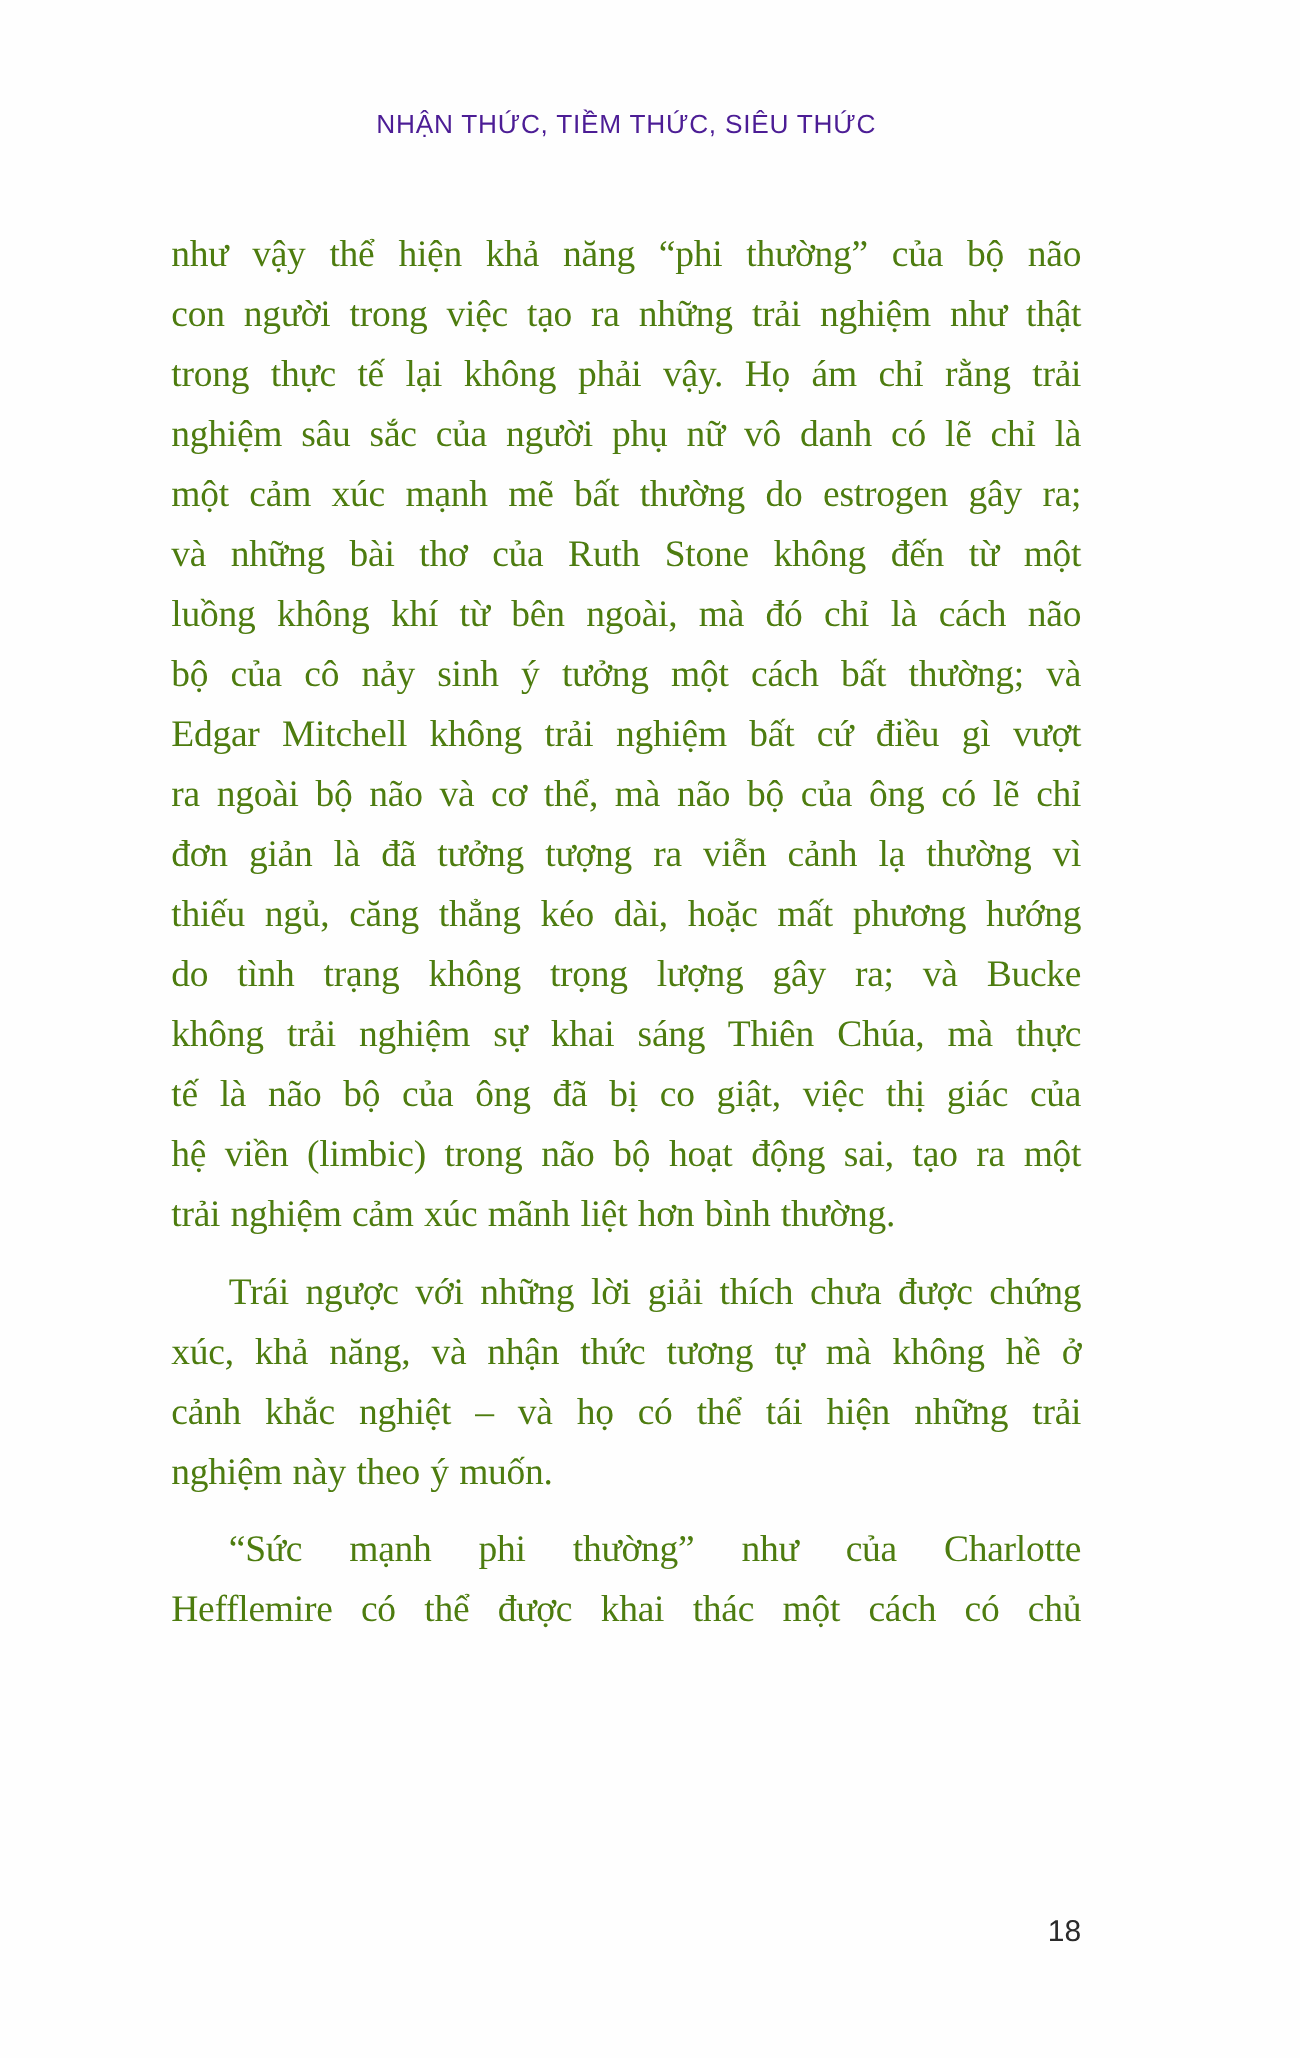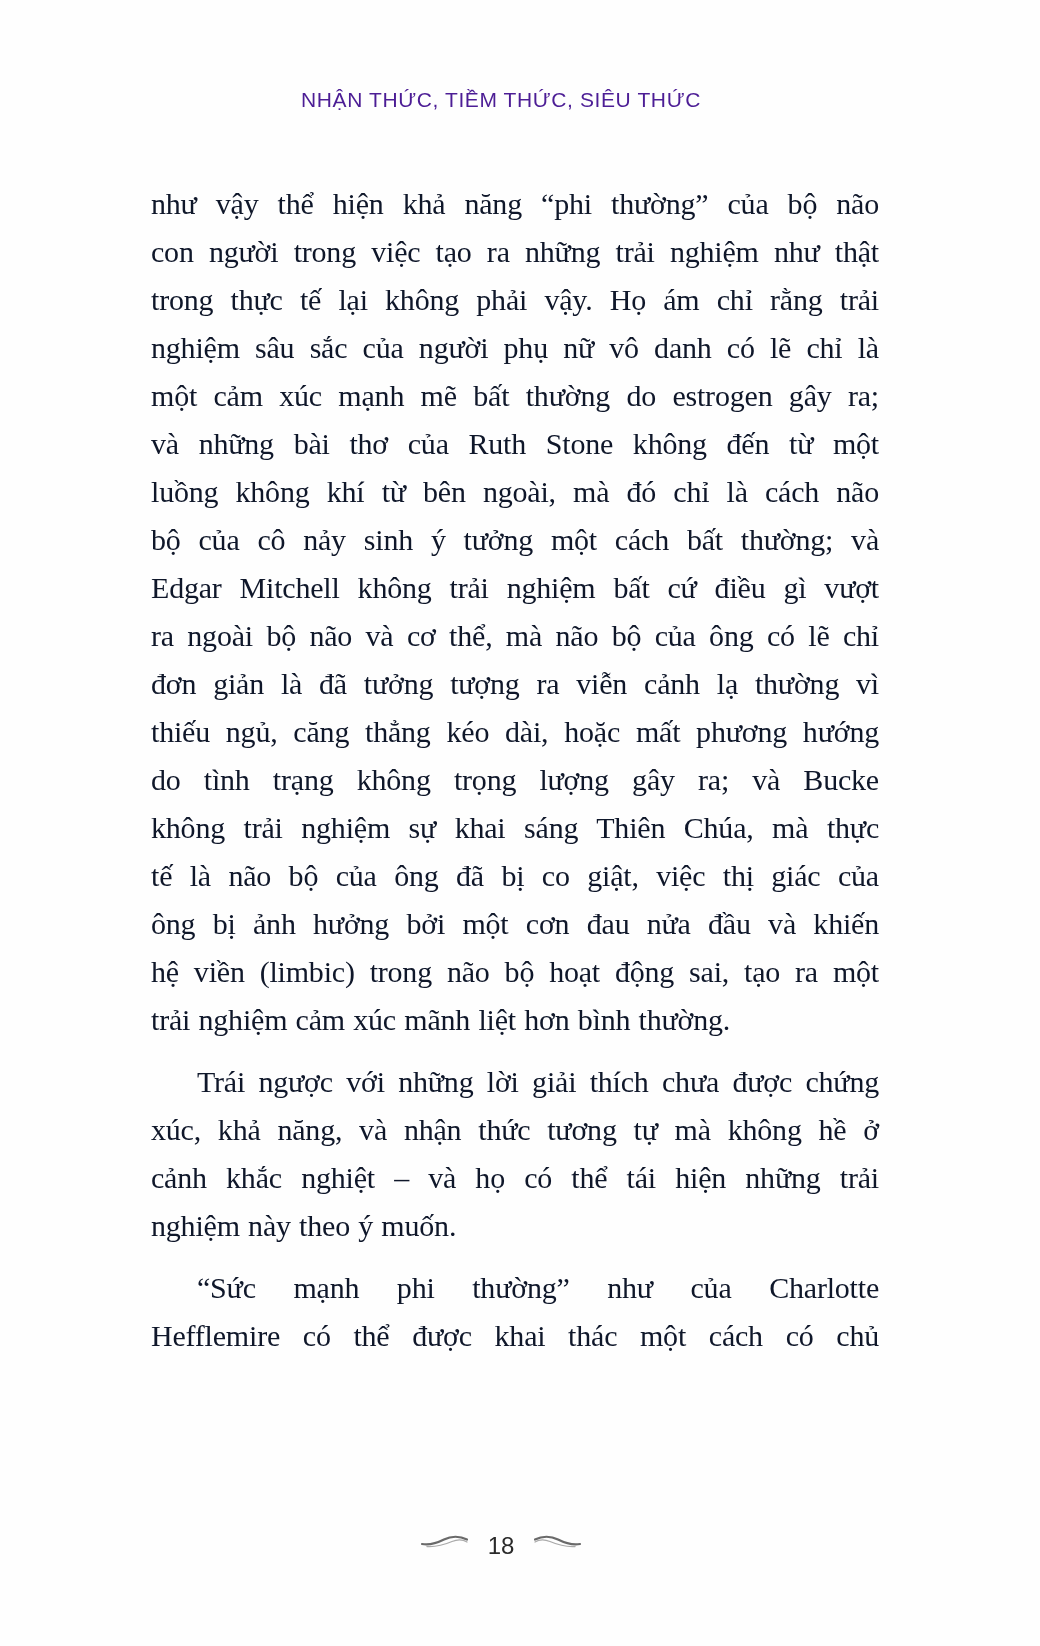--- a/index.html
+++ b/index.html
@@ -22,46 +22,47 @@
     width: 728px;
     text-align: center;
     font-family: "Liberation Sans", "DejaVu Sans", sans-serif;
     font-size: 21px;
     letter-spacing: 0.6px;
     color: #4c1d95;
   }
   .body-text {
     position: absolute;
     top: 180px;
-    left: 151px;
+    left: 137px;
     width: 728px;
     font-size: 30px;
     line-height: 48px;
-    color: #0f172a;
+    color: #4d7c0f;
   }
   .paragraph + .paragraph { margin-top: 14px; }
   .line {
     text-align: justify;
     text-align-last: justify;
     letter-spacing: -0.2px;
     word-spacing: 1px;
     white-space: normal;
   }
   .line.flush-left { text-align-last: left; }
   .line.indent { text-indent: 46px; }
   .page-footer {
     position: absolute;
     top: 1534px;
     left: 137px;
     width: 728px;
     height: 28px;
     display: flex;
-    align-items: flex-start;
+    align-items: flex-end;
     justify-content: center;
     gap: 20px;
+    flex-direction: column;
   }
   .page-number {
     font-family: "Liberation Sans", "DejaVu Sans", sans-serif;
     font-size: 24px;
     color: #2a2a2a;
     line-height: 1;
     padding-bottom: 4px;
   }
   .flourish { display: block; }
   .flourish.mirror { transform: scaleX(-1); }
@@ -83,21 +84,20 @@
         <div class="line">và những bài thơ của Ruth Stone không đến từ một</div>
         <div class="line">luồng không khí từ bên ngoài, mà đó chỉ là cách não</div>
         <div class="line">bộ của cô nảy sinh ý tưởng một cách bất thường; và</div>
         <div class="line">Edgar Mitchell không trải nghiệm bất cứ điều gì vượt</div>
         <div class="line">ra ngoài bộ não và cơ thể, mà não bộ của ông có lẽ chỉ</div>
         <div class="line">đơn giản là đã tưởng tượng ra viễn cảnh lạ thường vì</div>
         <div class="line">thiếu ngủ, căng thẳng kéo dài, hoặc mất phương hướng</div>
         <div class="line">do tình trạng không trọng lượng gây ra; và Bucke</div>
         <div class="line">không trải nghiệm sự khai sáng Thiên Chúa, mà thực</div>
         <div class="line">tế là não bộ của ông đã bị co giật, việc thị giác của</div>
-        <div class="line">ông bị ảnh hưởng bởi một cơn đau nửa đầu và khiến</div>
         <div class="line">hệ viền (limbic) trong não bộ hoạt động sai, tạo ra một</div>
         <div class="line flush-left">trải nghiệm cảm xúc mãnh liệt hơn bình thường.</div>
       </div>
       <div class="paragraph">
         <div class="line indent">Trái ngược với những lời giải thích chưa được chứng</div>
         <div class="line">xúc, khả năng, và nhận thức tương tự mà không hề ở</div>
         <div class="line">cảnh khắc nghiệt – và họ có thể tái hiện những trải</div>
         <div class="line flush-left">nghiệm này theo ý muốn.</div>
       </div>
       <div class="paragraph">

